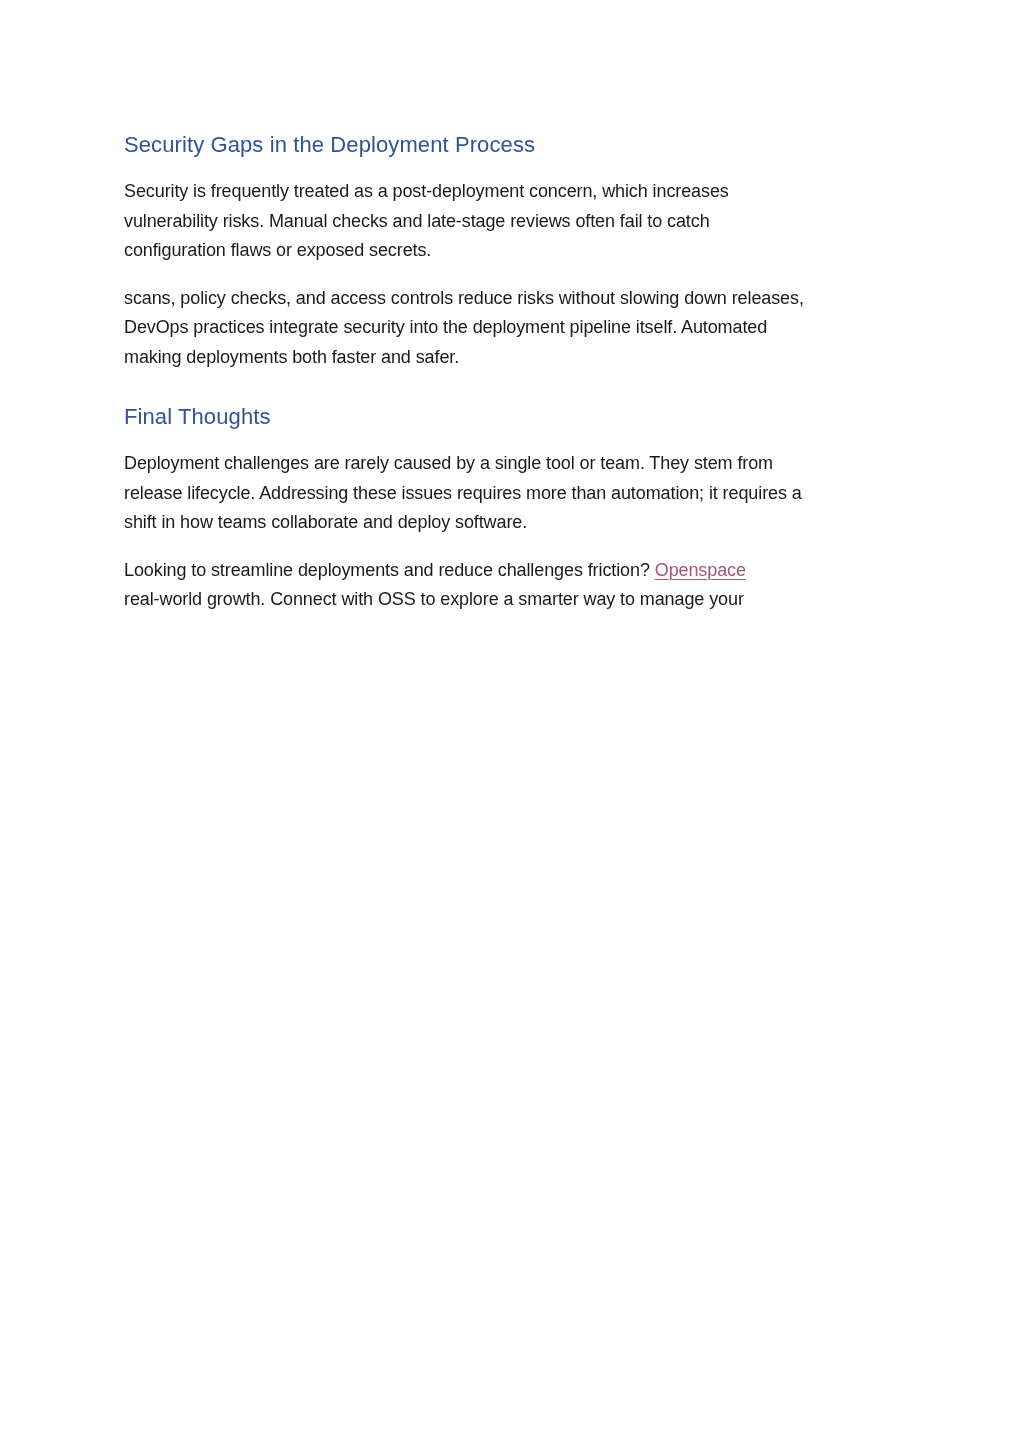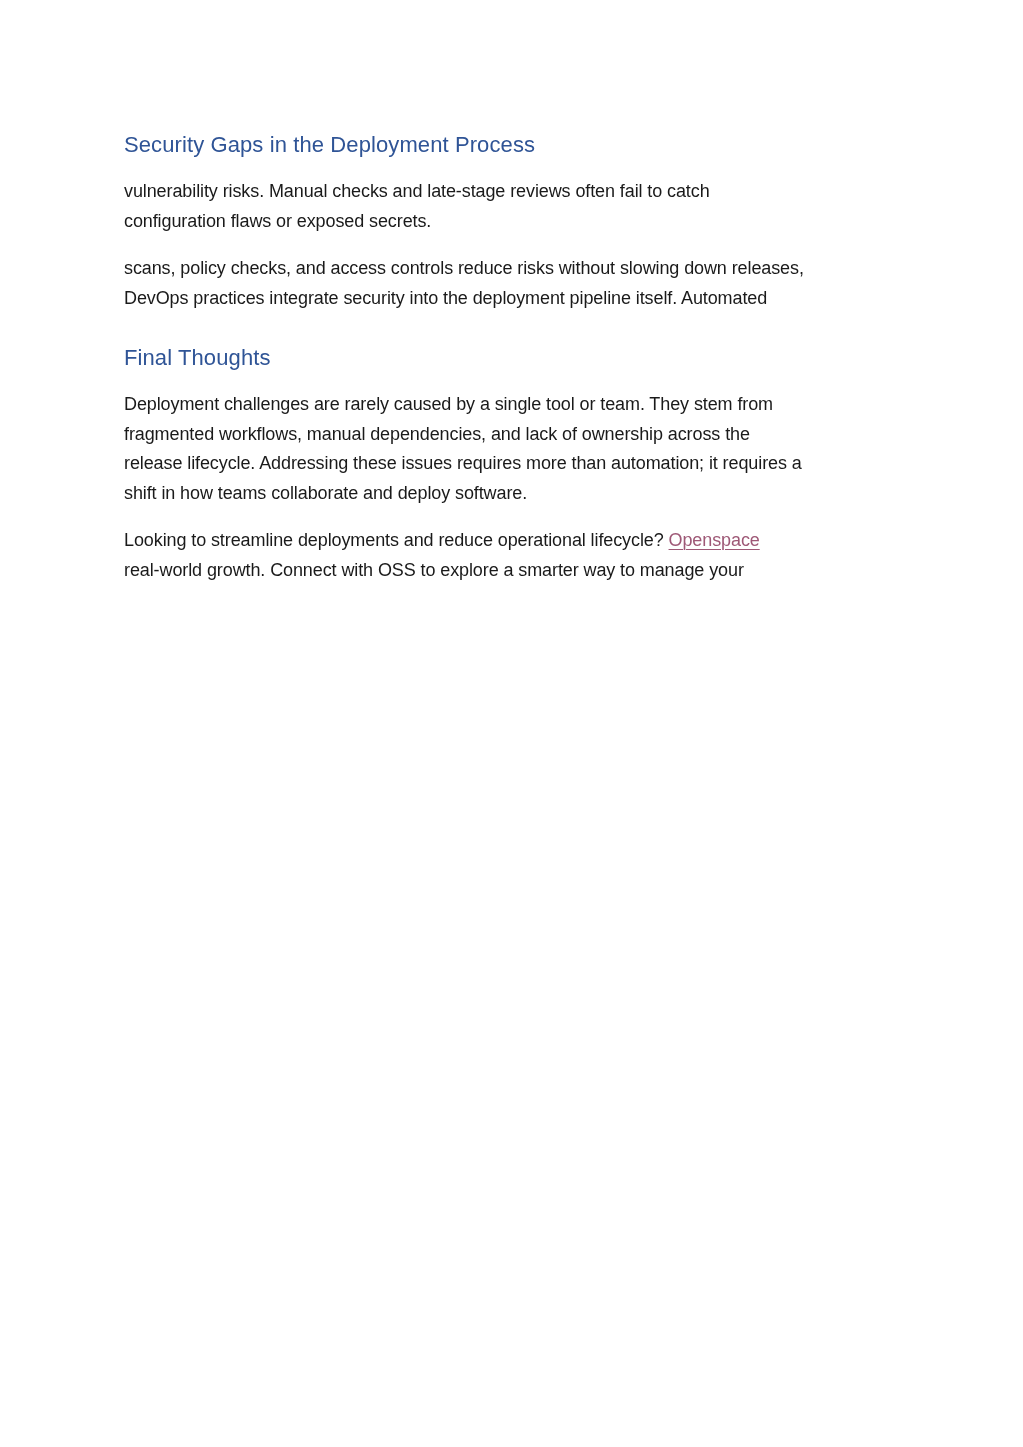--- a/index.html
+++ b/index.html
@@ -46,36 +46,37 @@
   }
 </style>
 </head>
 <body>
 
 <div class="page">
 
   <h2 class="doc-heading first">Security Gaps in the Deployment Process</h2>
 
   <p class="doc-paragraph">
+      <span class="line"><span>Security is frequently treated as a post-deployment concern, which increases</span></span>
       <span class="line"><span>vulnerability risks. Manual checks and late-stage reviews often fail to catch</span></span>
       <span class="line"><span>configuration flaws or exposed secrets.</span></span>
     </p>
 
   <p class="doc-paragraph">
       <span class="line"><span>scans, policy checks, and access controls reduce risks without slowing down releases,</span></span>
       <span class="line"><span>DevOps practices integrate security into the deployment pipeline itself. Automated</span></span>
+      <span class="line"><span>making deployments both faster and safer.</span></span>
     </p>
 
   <h2 class="doc-heading">Final Thoughts</h2>
 
   <p class="doc-paragraph">
       <span class="line"><span>Deployment challenges are rarely caused by a single tool or team. They stem from</span></span>
-      <span class="line"><span>fragmented workflows, manual dependencies, and lack of ownership across the</span></span>
       <span class="line"><span>release lifecycle. Addressing these issues requires more than automation; it requires a</span></span>
       <span class="line"><span>shift in how teams collaborate and deploy software.</span></span>
     </p>
 
   <p class="doc-paragraph">
-      <span class="line"><span>Looking to streamline deployments and reduce operational lifecycle? </span><a class="doc-link" href="#">Openspace</a></span>
+      <span class="line"><span>Looking to streamline deployments and reduce challenges friction? </span><a class="doc-link" href="#">Openspace</a></span>
       <span class="line"><span>real-world growth. Connect with OSS to explore a smarter way to manage your</span></span>
     </p>
 
 </div>
 
 </body></html>

